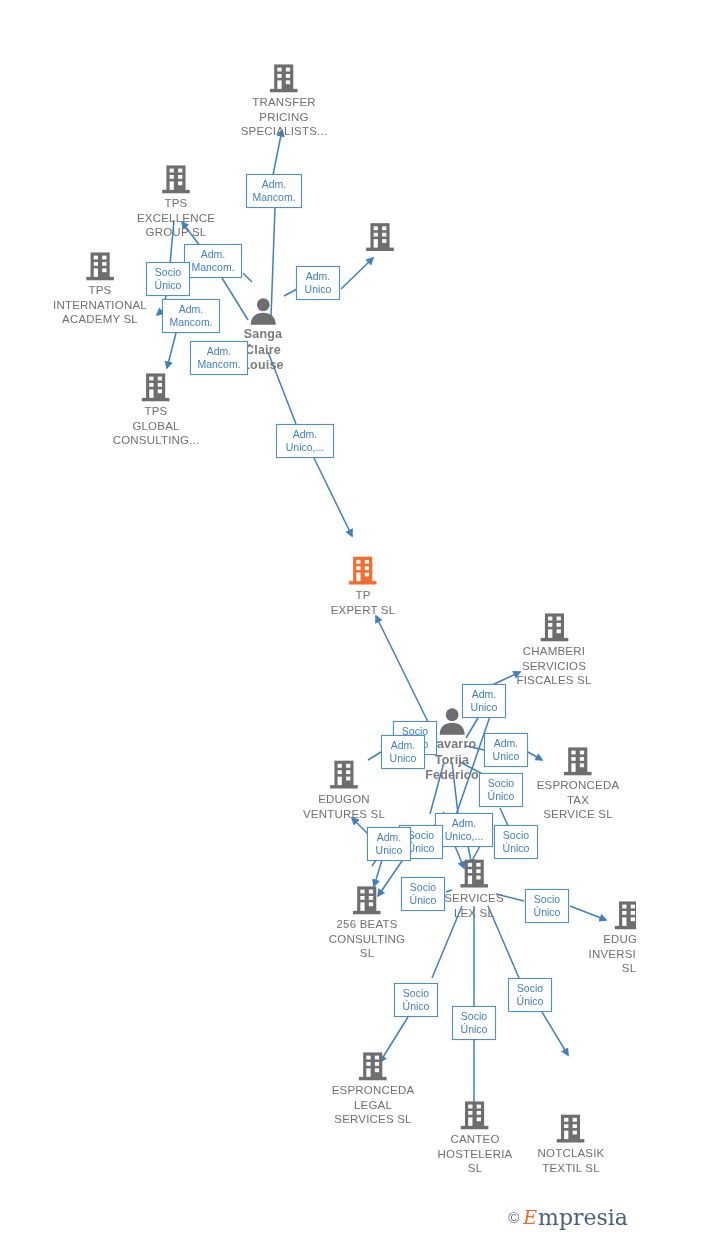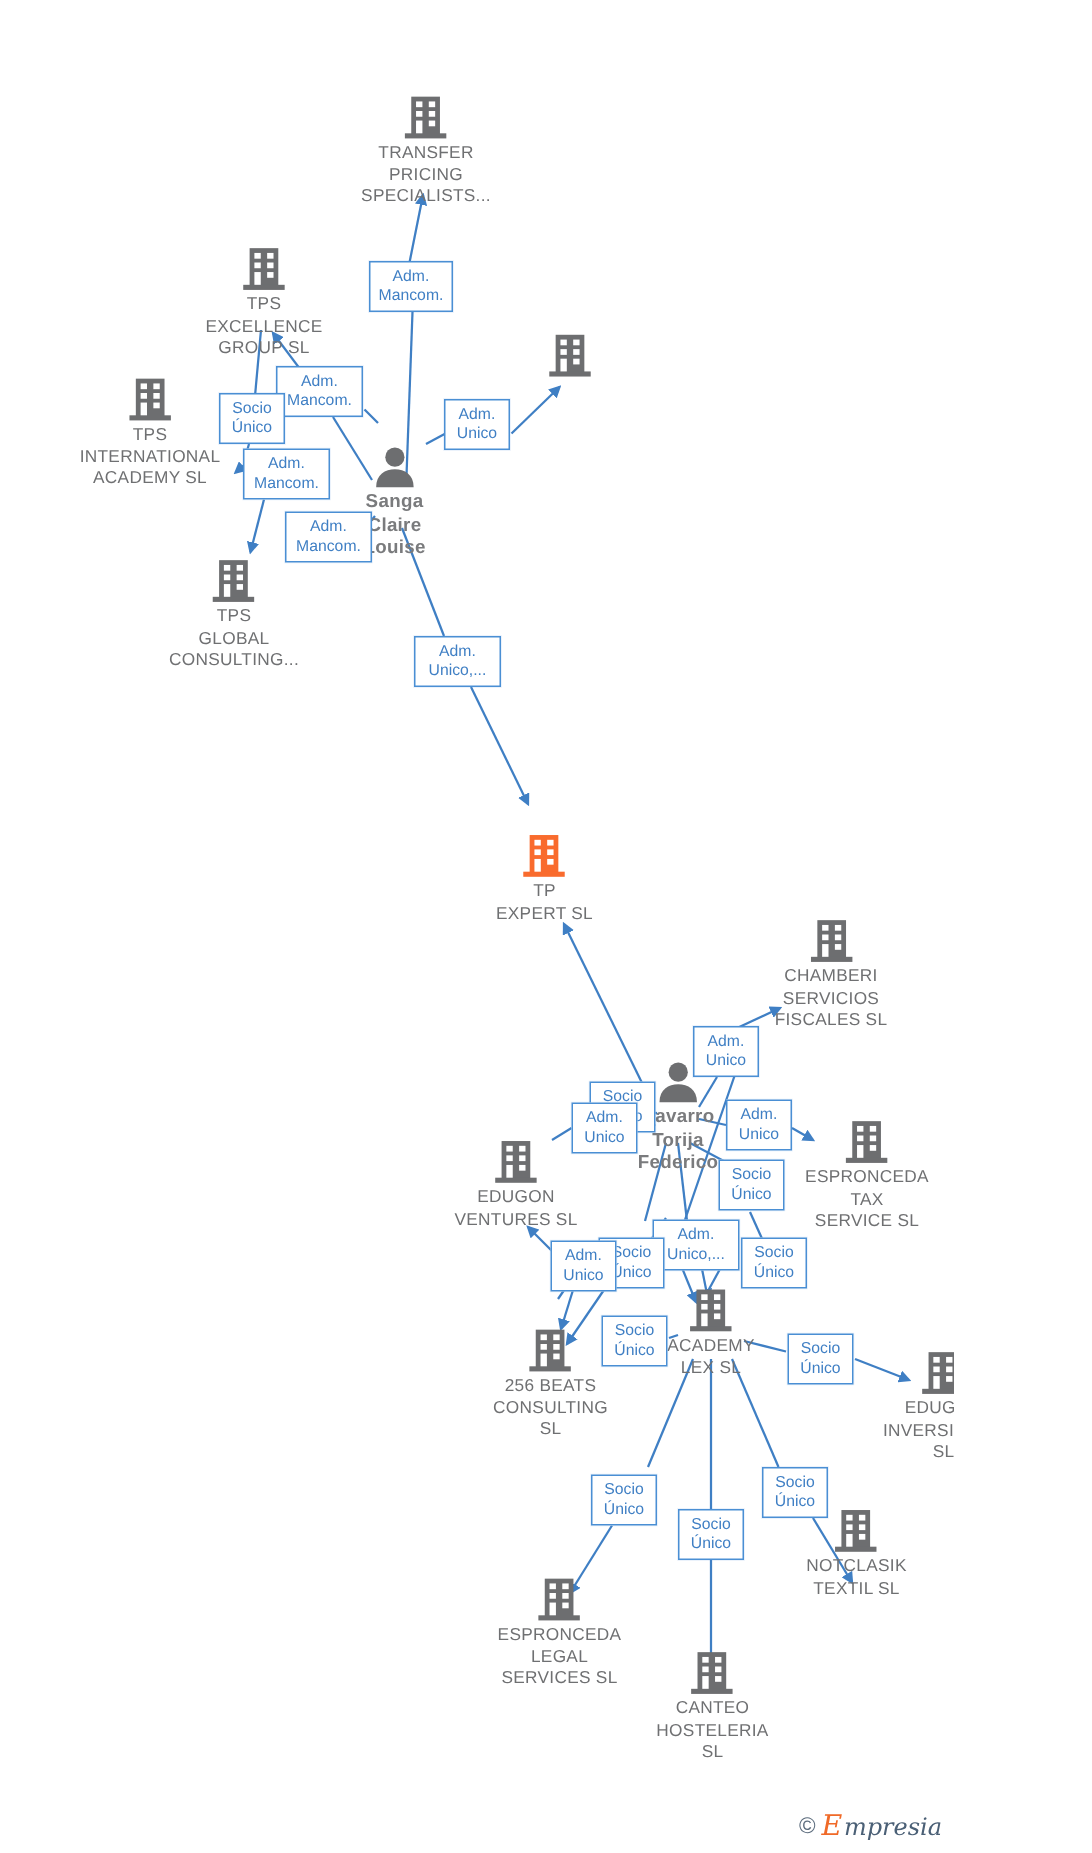--- a/index.html
+++ b/index.html
@@ -89,22 +89,21 @@
   #watermark .wm-e {
     color: #f06a28;
     font-family: "DejaVu Serif", serif;
     font-style: italic;
     font-size: 19px;
     line-height: 19px;
   }
   #watermark .wm-rest {
     color: #4b6076;
     font-family: "DejaVu Serif", serif;
-    font-style: italic;
-    font-size: 16px;
+    font-size: 22px;
     line-height: 17px;
     margin-left: -3px;
   }
 </style>
 </head>
 <body>
 
 <div id="graph-canvas">
 
   <svg id="edge-layer" viewBox="0 0 728 1235" xmlns="http://www.w3.org/2000/svg">
@@ -357,21 +356,21 @@
             <rect x="10" y="6" width="4" height="3.6" fill="#ffffff"></rect>
             <rect x="18" y="6" width="4" height="3.6" fill="#ffffff"></rect>
             <rect x="10" y="12" width="4" height="3.6" fill="#ffffff"></rect>
             <rect x="18" y="12" width="4" height="3.6" fill="#ffffff"></rect>
             <rect x="18" y="18" width="4" height="3.6" fill="#ffffff"></rect>
             <rect x="10" y="18" width="4" height="8" fill="#ffffff"></rect>
           </svg>
         </span>
       </div>
       <div class="node company" style="left: 474px; top: 888px;">
-        <div class="node-label">ACADEMY
+        <div class="node-label">SERVICES
 LEX  SL</div>
         <span>
           <svg class="node-icon" width="34" height="34" viewBox="0 0 32 32" xmlns="http://www.w3.org/2000/svg">
             <rect x="7" y="3" width="18" height="24" fill="#6D6E70"></rect>
             <rect x="3" y="26" width="26" height="3.2" fill="#6D6E70"></rect>
             <rect x="10" y="6" width="4" height="3.6" fill="#ffffff"></rect>
             <rect x="18" y="6" width="4" height="3.6" fill="#ffffff"></rect>
             <rect x="10" y="12" width="4" height="3.6" fill="#ffffff"></rect>
             <rect x="18" y="12" width="4" height="3.6" fill="#ffffff"></rect>
             <rect x="18" y="18" width="4" height="3.6" fill="#ffffff"></rect>
@@ -440,21 +439,21 @@
             <rect x="3" y="26" width="26" height="3.2" fill="#6D6E70"></rect>
             <rect x="10" y="6" width="4" height="3.6" fill="#ffffff"></rect>
             <rect x="18" y="6" width="4" height="3.6" fill="#ffffff"></rect>
             <rect x="10" y="12" width="4" height="3.6" fill="#ffffff"></rect>
             <rect x="18" y="12" width="4" height="3.6" fill="#ffffff"></rect>
             <rect x="18" y="18" width="4" height="3.6" fill="#ffffff"></rect>
             <rect x="10" y="18" width="4" height="8" fill="#ffffff"></rect>
           </svg>
         </span>
       </div>
-      <div class="node company" style="left: 571px; top: 1035px;">
+      <div class="node company" style="left: 571px; top: 1143px;">
         <div class="node-label">NOTCLASIK
 TEXTIL  SL</div>
         <span>
           <svg class="node-icon" width="34" height="34" viewBox="0 0 32 32" xmlns="http://www.w3.org/2000/svg">
             <rect x="7" y="3" width="18" height="24" fill="#6D6E70"></rect>
             <rect x="3" y="26" width="26" height="3.2" fill="#6D6E70"></rect>
             <rect x="10" y="6" width="4" height="3.6" fill="#ffffff"></rect>
             <rect x="18" y="6" width="4" height="3.6" fill="#ffffff"></rect>
             <rect x="10" y="12" width="4" height="3.6" fill="#ffffff"></rect>
             <rect x="18" y="12" width="4" height="3.6" fill="#ffffff"></rect>

